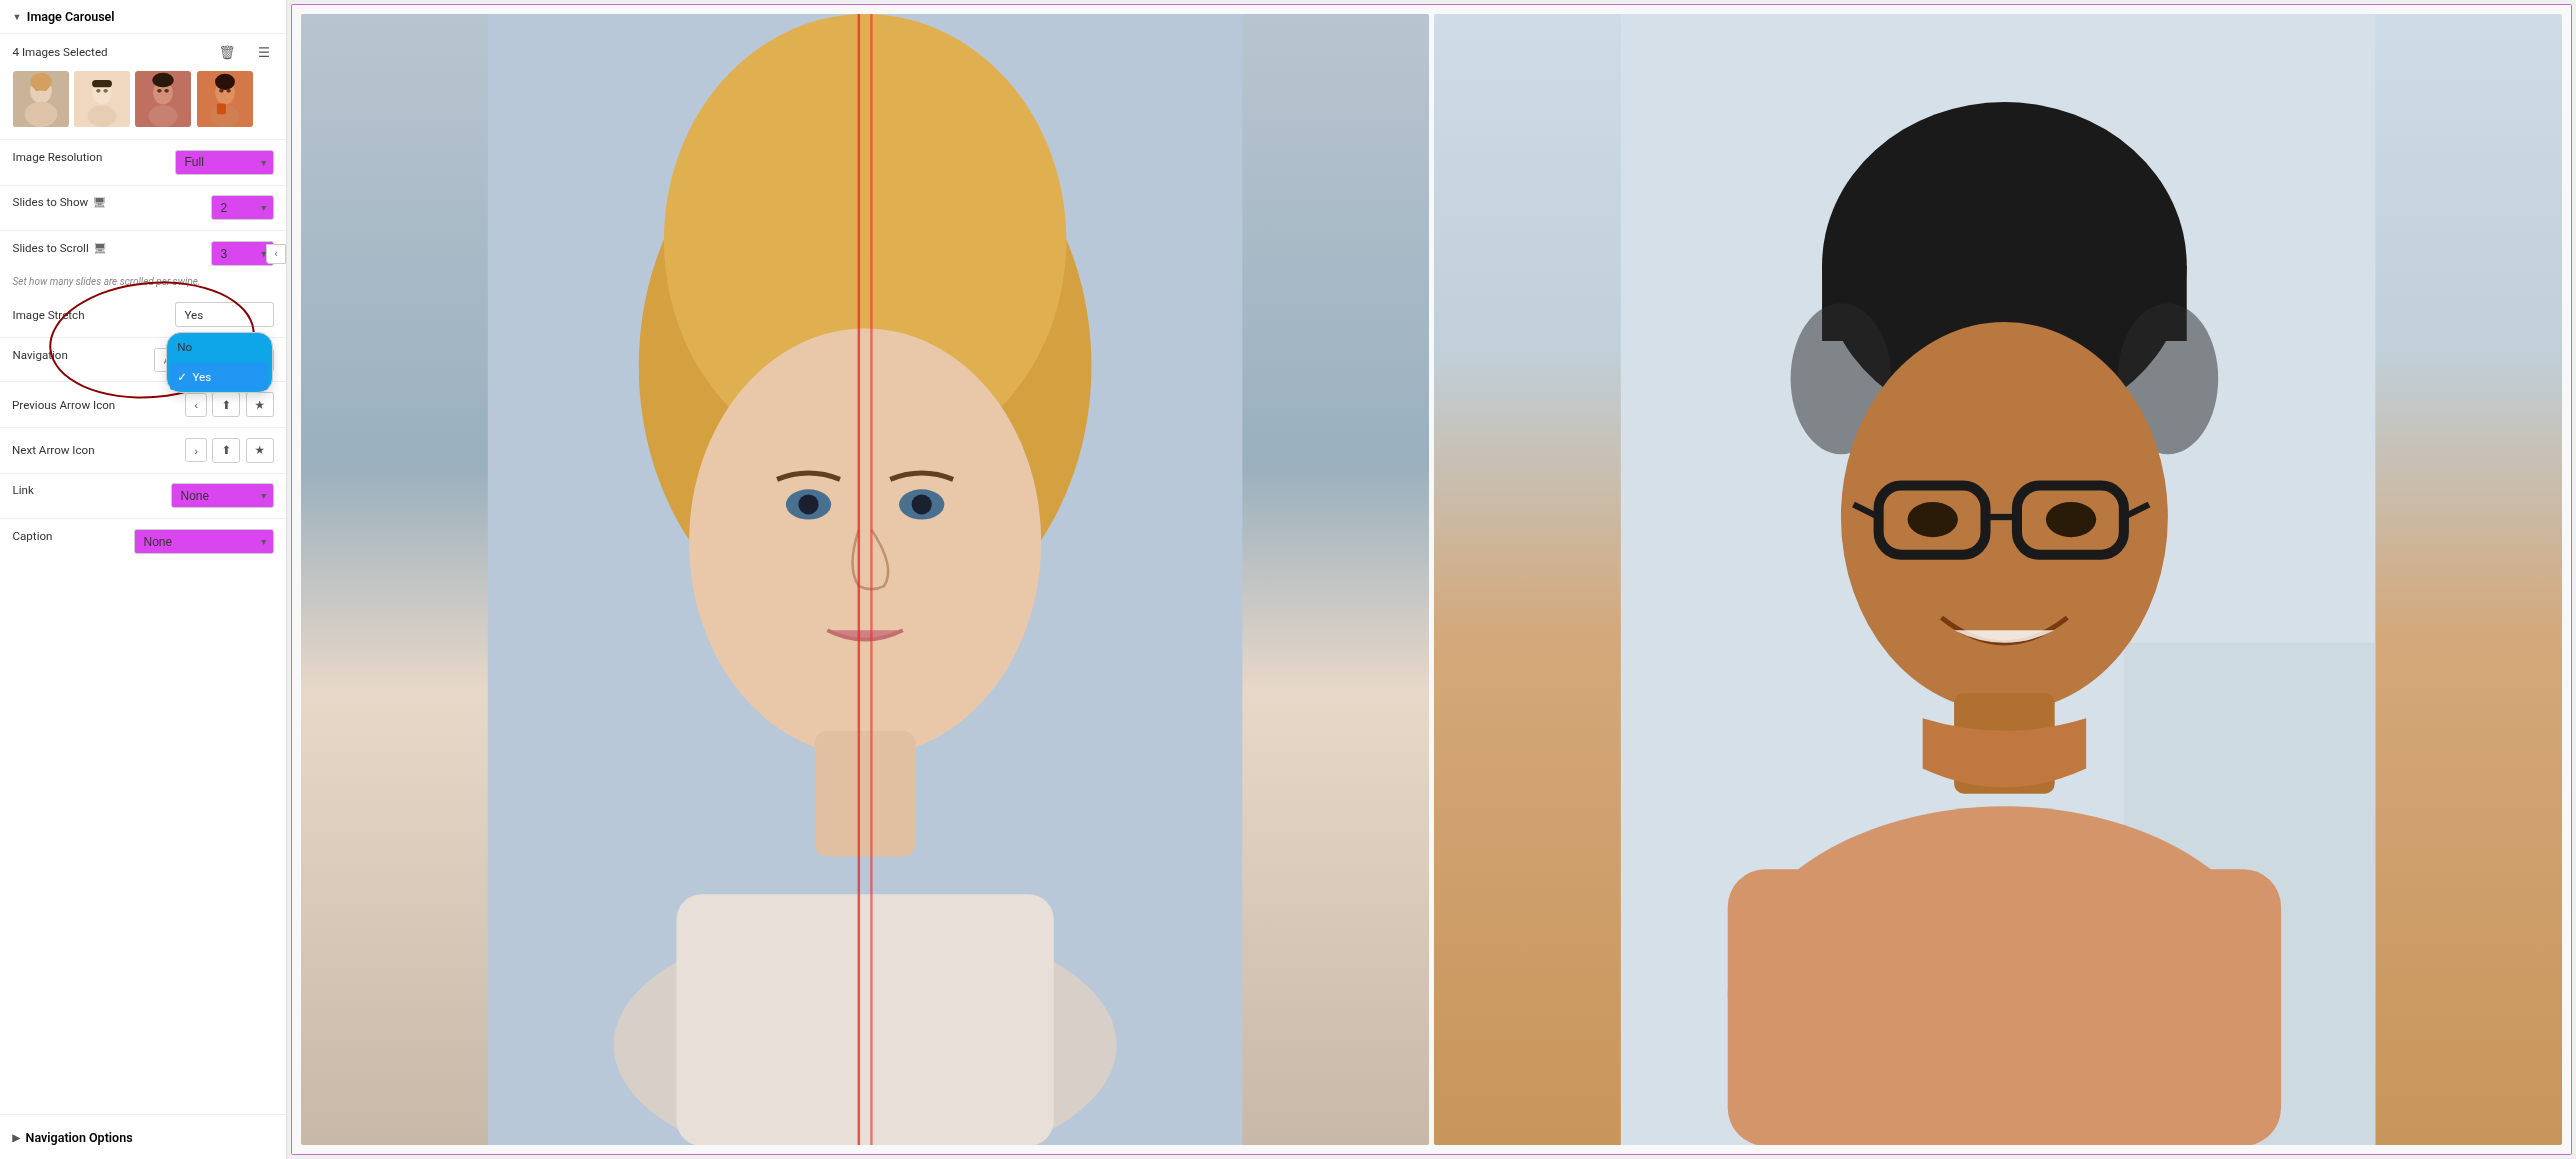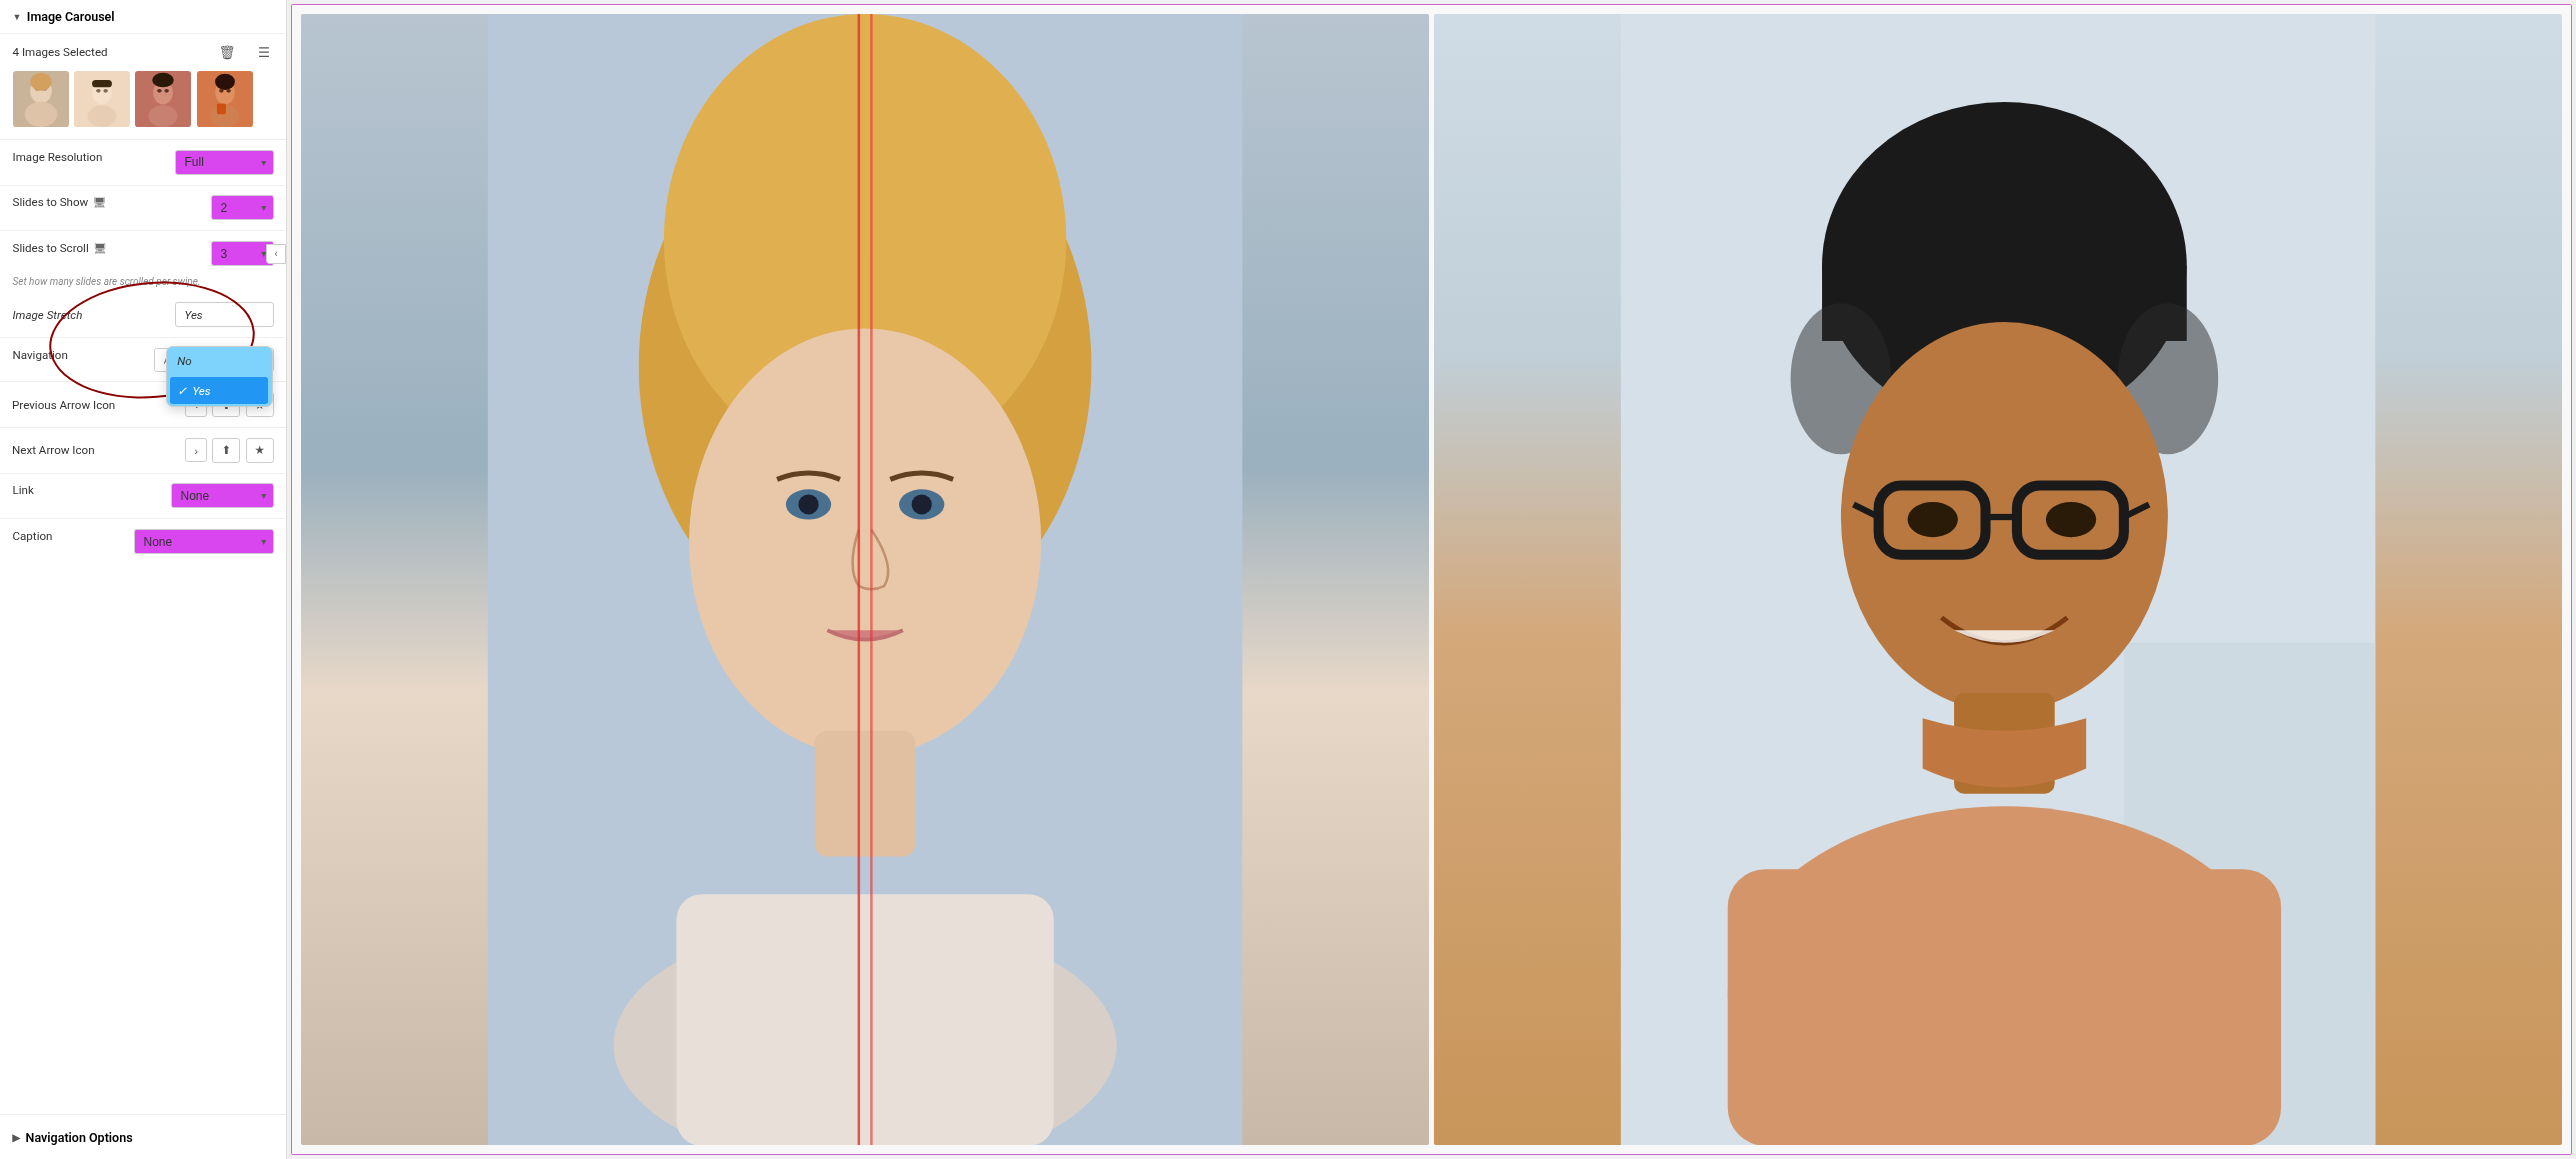--- a/index.html
+++ b/index.html
@@ -178,27 +178,27 @@
       display: flex;
       align-items: center;
       justify-content: space-between;
       gap: 5.4px;
     }
 
     .dropdown-popup {
       position: absolute;
       top: 100%;
       left: -9px;
-      background: #7dd3fc;
+      background: #0ea5e9;
       border: 0.9px solid #ccc;
-      border-radius: 7px;
+      border-radius: 15px;
       box-shadow: 0 3.6px 10.7px rgba(0,0,0,0.15);
       z-index: 100;
       min-width: 107px;
-      margin-top: 19px;
+      margin-top: 5px;
     }
 
     .dropdown-item {
       padding: 7.2px 10.7px;
       cursor: pointer;
       font-size: 11.6px;
       color: #333;
       display: flex;
       align-items: center;
       gap: 5.4px;
@@ -453,21 +453,21 @@
         <option>4</option>
       </select>
       <span class="select-arrow">▾</span>
     </div>
 
     <div class="collapse-toggle">‹</div>
   </div>
 
   <div class="hint-text">Set how many slides are scrolled per swipe.</div>
 
-  <div class="image-stretch-row" style="position:relative;font-style:italic;">
+  <div class="image-stretch-row" style="position:relative;">
     <span class="control-label">Image Stretch</span>
     <div class="stretch-dropdown-container">
       <div class="stretch-display-btn">
         <span>Yes</span>
       </div>
 
       <div class="dropdown-popup">
         <div class="dropdown-item">
           <span>No</span>
         </div>

